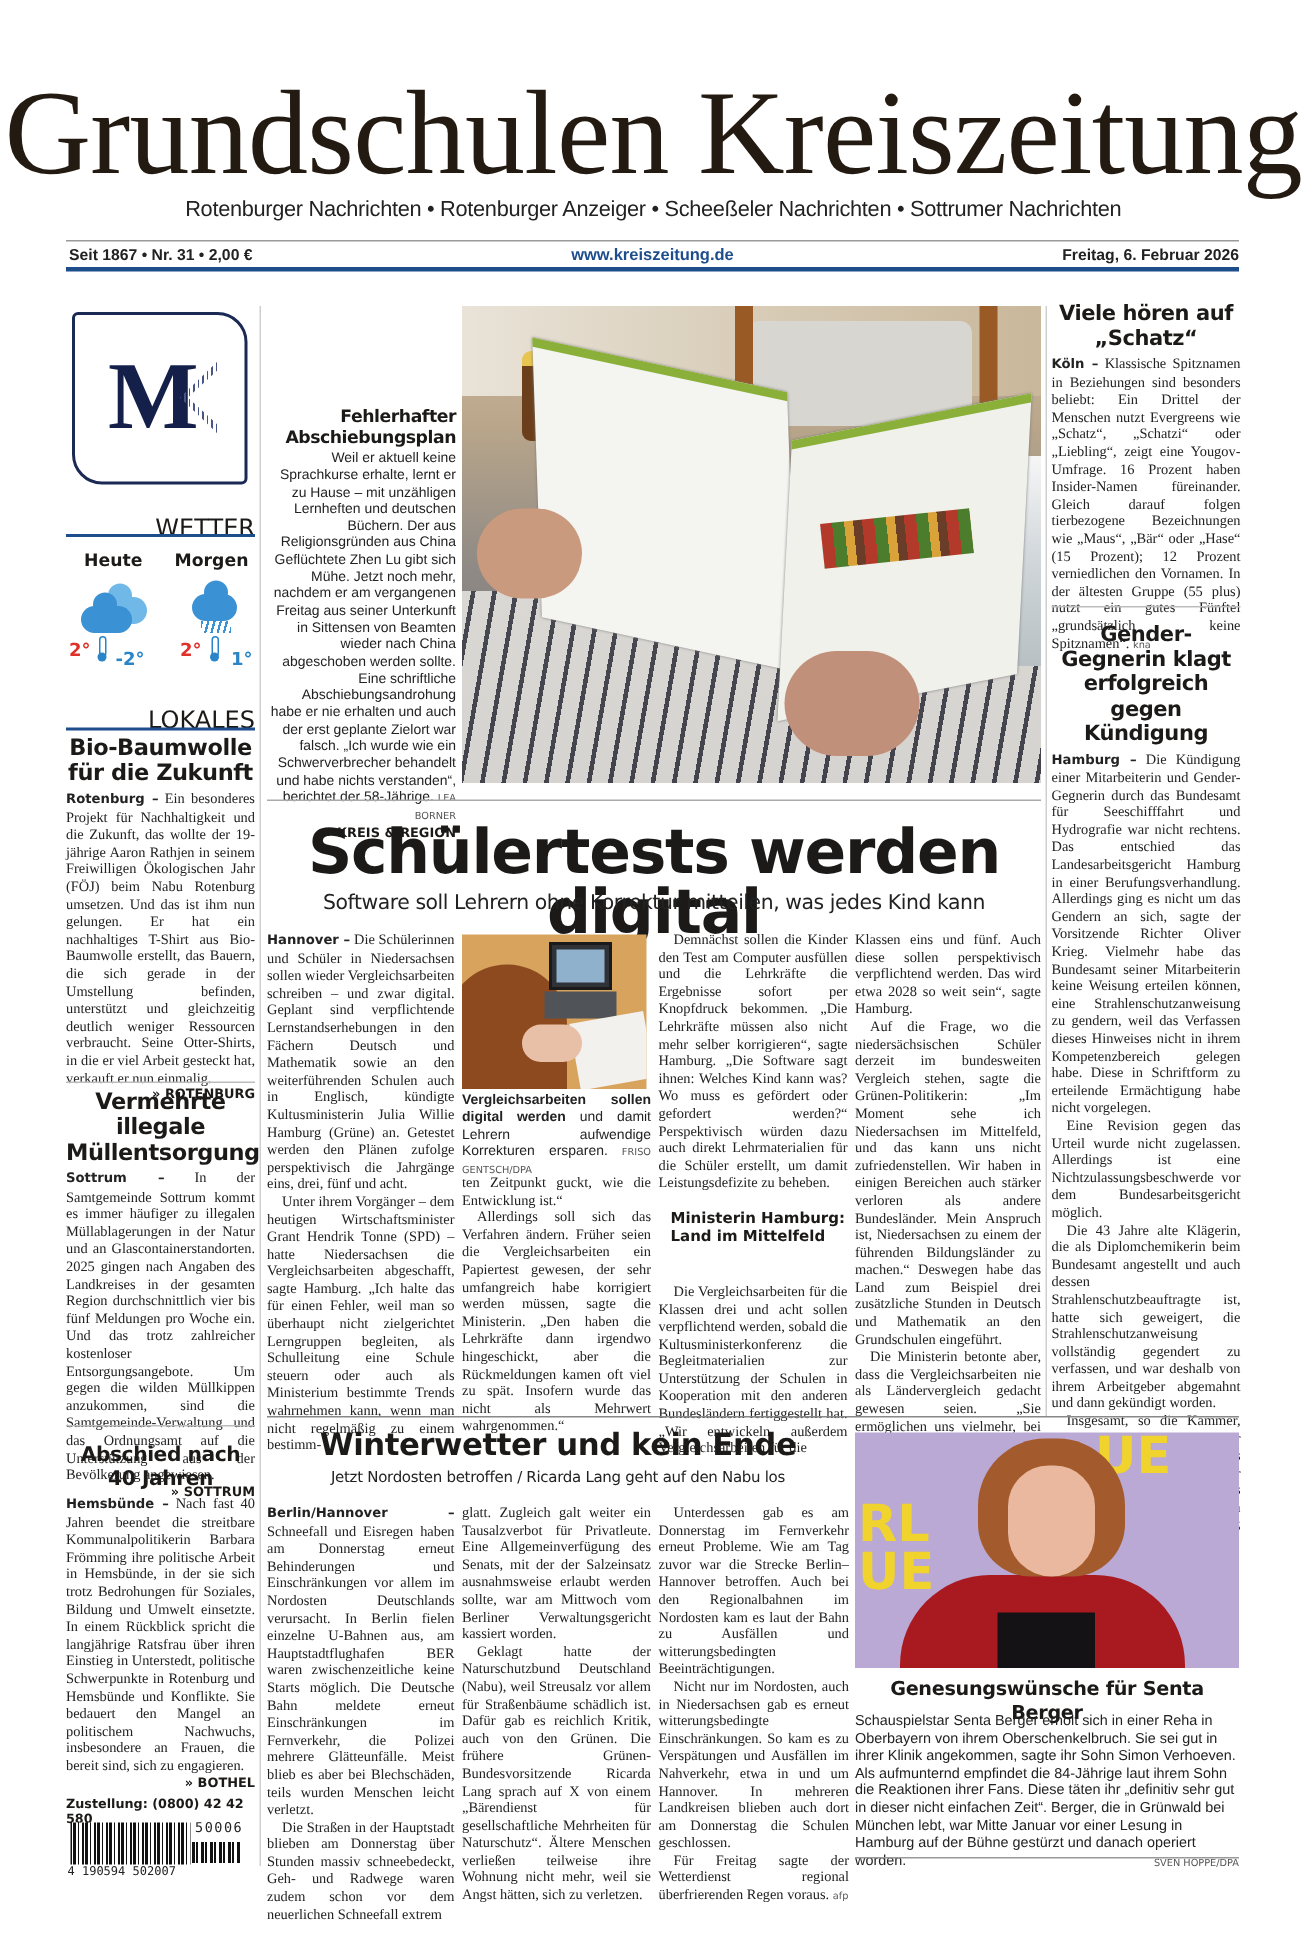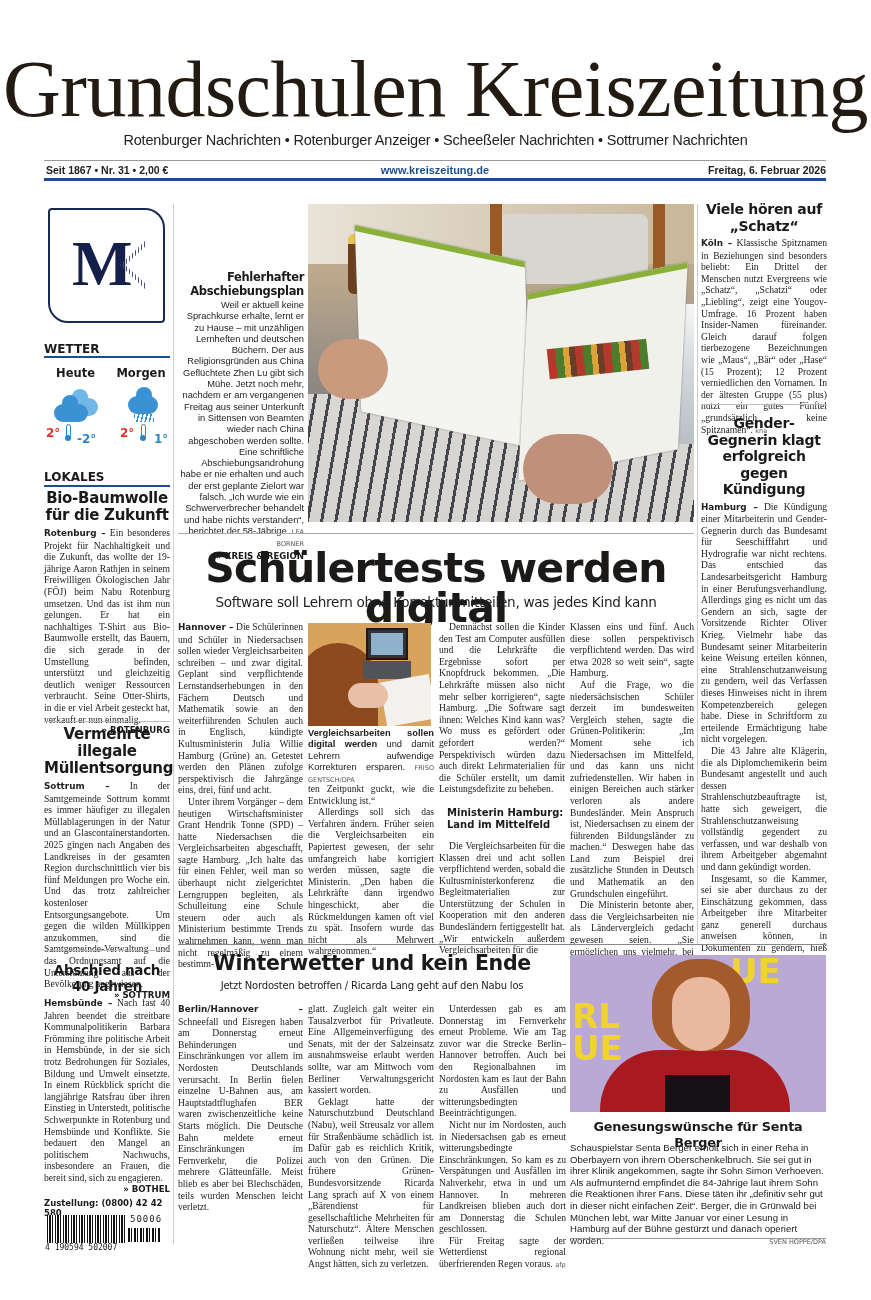--- a/index.html
+++ b/index.html
@@ -21,21 +21,21 @@
   .infobar .right { position: absolute; right: 0; top: 0; }
   .rule-blue { left: 44px; top: 178px; width: 782px; height: 3px; background: #1e4d8c; }
 
   
   .logo { left: 48px; top: 208px; width: 117px; height: 115px; border: 2px solid #1b2a55; border-radius: 4px 20px 4px 20px; }
   .logo .m { position: absolute; left: 22px; top: 22px; font-family: "Liberation Serif", serif; font-size: 64px; font-weight: bold; color: #14204a; line-height: 64px; }
   .logo .k { position: absolute; left: 70px; top: 30px; width: 26px; height: 50px;
     background: repeating-linear-gradient(90deg, #4a5585 0 1px, transparent 1px 3px);
     clip-path: polygon(100% 0, 0 50%, 100% 100%, 100% 88%, 20% 50%, 100% 12%); }
 
-  .section-head { font-family: "DejaVu Sans", sans-serif; font-weight: bold; font-size: 12px; text-align: left; color: #1c1a18; }
+  .section-head { font-family: "DejaVu Sans", sans-serif; font-weight: normal; font-size: 16px; text-align: right; color: #1c1a18; }
   .section-rule { height: 2px; background: #1e4d8c; }
   .wx-label { font-family: "DejaVu Sans", sans-serif; font-weight: bold; font-size: 11.5px; }
   .cloud { position: absolute; width: 34px; height: 18px; border-radius: 10px; background: #3a91d4; }
   .cloud:before { content: ""; position: absolute; left: 8px; top: -9px; width: 16px; height: 16px; border-radius: 50%; background: #3a91d4; }
   .cloud.back { background: #6fb8e8; }
   .cloud.back:before { background: #6fb8e8; }
   .temp-hi { font-family: "DejaVu Sans", sans-serif; font-weight: bold; font-size: 12px; color: #e0302a; }
   .temp-lo { font-family: "DejaVu Sans", sans-serif; font-weight: bold; font-size: 12px; color: #2a85c8; }
   .thermo { position: absolute; width: 5px; height: 14px; border: 1.5px solid #2a85c8; border-radius: 3px; }
   .thermo:after { content: ""; position: absolute; left: -2px; bottom: -4px; width: 6px; height: 6px; border-radius: 50%; background: #2a85c8; }
@@ -198,20 +198,21 @@
 
 <div class="abs" style="left:701px;top:201px;width:126px;">
   <div class="hl-sans" style="font-size:14px;line-height:16.5px;">Viele hören auf „Schatz“</div>
   <p class="body-text" style="margin-top:3px;"><span class="dl">Köln –</span><span> Klassische Spitznamen in Beziehungen sind besonders beliebt: Ein Drittel der Menschen nutzt Evergreens wie „Schatz“, „Schatzi“ oder „Liebling“, zeigt eine Yougov-Umfrage. 16 Prozent haben Insider-Namen füreinander. Gleich darauf folgen tierbezogene Bezeichnungen wie „Maus“, „Bär“ oder „Hase“ (15 Prozent); 12 Prozent verniedlichen den Vornamen. In der ältesten Gruppe (55 plus) nutzt ein gutes Fünftel „grundsätzlich keine Spitznamen“.</span> <span class="credit">kna</span></p>
 </div>
 <div class="abs h-rule" style="left:701px;top:404px;width:126px;"></div>
 
 <div class="abs" style="left:701px;top:415px;width:126px;">
   <div class="hl-sans" style="font-size:14px;line-height:16.5px;">Gender-Gegnerin klagt erfolgreich gegen Kündigung</div>
   <p class="body-text" style="margin-top:3px;"><span class="dl">Hamburg –</span><span> Die Kündigung einer Mitarbeiterin und Gender-Gegnerin durch das Bundesamt für Seeschifffahrt und Hydrografie war nicht rechtens. Das entschied das Landesarbeitsgericht Hamburg in einer Berufungsverhandlung. Allerdings ging es nicht um das Gendern an sich, sagte der Vorsitzende Richter Oliver Krieg. Vielmehr habe das Bundesamt seiner Mitarbeiterin keine Weisung erteilen können, eine Strahlenschutzanweisung zu gendern, weil das Verfassen dieses Hinweises nicht in ihrem Kompetenzbereich gelegen habe. Diese in Schriftform zu erteilende Ermächtigung habe nicht vorgelegen.</span></p>
+  <p class="body-text indent">Eine Revision gegen das Urteil wurde nicht zugelassen. Allerdings ist eine Nichtzulassungsbeschwerde vor dem Bundesarbeitsgericht möglich.</p>
   <p class="body-text indent">Die 43 Jahre alte Klägerin, die als Diplomchemikerin beim Bundesamt angestellt und auch dessen Strahlenschutzbeauftragte ist, hatte sich geweigert, die Strahlenschutzanweisung vollständig gegendert zu verfassen, und war deshalb von ihrem Arbeitgeber abgemahnt und dann gekündigt worden.</p>
   <p class="body-text indent"><span>Insgesamt, so die Kammer, sei sie aber durchaus zu der Einschätzung gekommen, dass Arbeitgeber ihre Mitarbeiter ganz generell durchaus anweisen können, in Dokumenten zu gendern, hieß es.</span> <span class="credit">dpa</span></p>
 </div>
 
 <div class="abs h-rule-dark" style="left:178px;top:533px;width:516px;background:#aaa;"></div>
 <div class="abs hl-sans" style="left:178px;top:548px;width:516px;font-size:41px;line-height:40px;letter-spacing:-0.8px;">Schülertests werden digital</div>
 <div class="abs" style="left:178px;top:594px;width:516px;text-align:center;font-family:'DejaVu Sans',sans-serif;font-size:13.6px;color:#222;letter-spacing:-0.3px;">Software soll Lehrern ohne Korrektur mitteilen, was jedes Kind kann</div>
 
 <div class="abs" style="left:178px;top:621px;width:125px;">
   <p class="body-text"><span class="dl">Hannover –</span><span> Die Schülerinnen und Schüler in Niedersachsen sollen wieder Vergleichsarbeiten schreiben – und zwar digital. Geplant sind verpflichtende Lernstandserhebungen in den Fächern Deutsch und Mathematik sowie an den weiterführenden Schulen auch in Englisch, kündigte Kultusministerin Julia Willie Hamburg (Grüne) an. Getestet werden den Plänen zufolge perspektivisch die Jahrgänge eins, drei, fünf und acht.</span></p>
@@ -228,36 +229,37 @@
 <div class="abs" style="left:308px;top:728px;width:126px;">
   <p class="sans-body" style="font-size:9.3px;line-height:11.3px;text-align:justify;"><b>Vergleichsarbeiten sollen digital werden</b><span> und damit Lehrern aufwendige Korrekturen ersparen.</span> <span class="credit">FRISO GENTSCH/DPA</span></p>
 </div>
 <div class="abs" style="left:308px;top:783px;width:126px;">
   <p class="body-text">ten Zeitpunkt guckt, wie die Entwicklung ist.“</p>
   <p class="body-text indent">Allerdings soll sich das Verfahren ändern. Früher seien die Vergleichsarbeiten ein Papiertest gewesen, der sehr umfangreich habe korrigiert werden müssen, sagte die Ministerin. „Den haben die Lehrkräfte dann irgendwo hingeschickt, aber die Rückmeldungen kamen oft viel zu spät. Insofern wurde das nicht als Mehrwert wahrgenommen.“</p>
 </div>
 
 <div class="abs" style="left:439px;top:621px;width:126px;">
   <p class="body-text indent">Demnächst sollen die Kinder den Test am Computer ausfüllen und die Lehrkräfte die Ergebnisse sofort per Knopfdruck bekommen. „Die Lehrkräfte müssen also nicht mehr selber korrigieren“, sagte Hamburg. „Die Software sagt ihnen: Welches Kind kann was? Wo muss es gefördert oder gefordert werden?“ Perspektivisch würden dazu auch direkt Lehrmaterialien für die Schüler erstellt, um damit Leistungsdefizite zu beheben.</p>
-  <div style="margin:12px 0 8px 8px;font-family:'DejaVu Sans',sans-serif;font-weight:bold;font-size:10px;line-height:12.5px;">Ministerin Hamburg: Land im Mittelfeld</div>
+  <div style="margin:12px 0 24px 8px;font-family:'DejaVu Sans',sans-serif;font-weight:bold;font-size:10px;line-height:12.5px;">Ministerin Hamburg: Land im Mittelfeld</div>
   <p class="body-text indent">Die Vergleichsarbeiten für die Klassen drei und acht sollen verpflichtend werden, sobald die Kultusministerkonferenz die Begleitmaterialien zur Unterstützung der Schulen in Kooperation mit den anderen Bundesländern fertiggestellt hat. „Wir entwickeln außerdem Vergleichsarbeiten für die</p>
 </div>
 
 <div class="abs" style="left:570px;top:621px;width:124px;">
   <p class="body-text">Klassen eins und fünf. Auch diese sollen perspektivisch verpflichtend werden. Das wird etwa 2028 so weit sein“, sagte Hamburg.</p>
   <p class="body-text indent">Auf die Frage, wo die niedersächsischen Schüler derzeit im bundesweiten Vergleich stehen, sagte die Grünen-Politikerin: „Im Moment sehe ich Niedersachsen im Mittelfeld, und das kann uns nicht zufriedenstellen. Wir haben in einigen Bereichen auch stärker verloren als andere Bundesländer. Mein Anspruch ist, Niedersachsen zu einem der führenden Bildungsländer zu machen.“ Deswegen habe das Land zum Beispiel drei zusätzliche Stunden in Deutsch und Mathematik an den Grundschulen eingeführt.</p>
   <p class="body-text indent"><span>Die Ministerin betonte aber, dass die Vergleichsarbeiten nie als Ländervergleich gedacht gewesen seien. „Sie ermöglichen uns vielmehr, bei uns zu schauen, wo wir Handlungsbedarf haben.“</span> <span class="credit">dpa</span></p>
 </div>
 
 <div class="abs h-rule-dark" style="left:178px;top:944px;width:648px;background:#888;"></div>
 <div class="abs hl-sans" style="left:178px;top:950px;width:388px;font-size:20.5px;line-height:26px;">Winterwetter und kein Ende</div>
 <div class="abs" style="left:178px;top:980px;width:388px;text-align:center;font-family:'DejaVu Sans',sans-serif;font-size:10px;color:#222;letter-spacing:-0.2px;">Jetzt Nordosten betroffen / Ricarda Lang geht auf den Nabu los</div>
 
 <div class="abs" style="left:178px;top:1003px;width:125px;">
   <p class="body-text"><span class="dl">Berlin/Hannover –</span><span> Schneefall und Eisregen haben am Donnerstag erneut Behinderungen und Einschränkungen vor allem im Nordosten Deutschlands verursacht. In Berlin fielen einzelne U-Bahnen aus, am Hauptstadtflughafen BER waren zwischenzeitliche keine Starts möglich. Die Deutsche Bahn meldete erneut Einschränkungen im Fernverkehr, die Polizei mehrere Glätteunfälle. Meist blieb es aber bei Blechschäden, teils wurden Menschen leicht verletzt.</span></p>
+  <p class="body-text indent">Die Straßen in der Hauptstadt blieben am Donnerstag über Stunden massiv schneebedeckt, Geh- und Radwege waren zudem schon vor dem neuerlichen Schneefall extrem</p>
 </div>
 <div class="abs" style="left:308px;top:1003px;width:126px;">
   <p class="body-text">glatt. Zugleich galt weiter ein Tausalzverbot für Privatleute. Eine Allgemeinverfügung des Senats, mit der der Salzeinsatz ausnahmsweise erlaubt werden sollte, war am Mittwoch vom Berliner Verwaltungsgericht kassiert worden.</p>
   <p class="body-text indent">Geklagt hatte der Naturschutzbund Deutschland (Nabu), weil Streusalz vor allem für Straßenbäume schädlich ist. Dafür gab es reichlich Kritik, auch von den Grünen. Die frühere Grünen-Bundesvorsitzende Ricarda Lang sprach auf X von einem „Bärendienst für gesellschaftliche Mehrheiten für Naturschutz“. Ältere Menschen verließen teilweise ihre Wohnung nicht mehr, weil sie Angst hätten, sich zu verletzen.</p>
 </div>
 <div class="abs" style="left:439px;top:1003px;width:127px;">
   <p class="body-text indent">Unterdessen gab es am Donnerstag im Fernverkehr erneut Probleme. Wie am Tag zuvor war die Strecke Berlin–Hannover betroffen. Auch bei den Regionalbahnen im Nordosten kam es laut der Bahn zu Ausfällen und witterungsbedingten Beeinträchtigungen.</p>
   <p class="body-text indent">Nicht nur im Nordosten, auch in Niedersachsen gab es erneut witterungsbedingte Einschränkungen. So kam es zu Verspätungen und Ausfällen im Nahverkehr, etwa in und um Hannover. In mehreren Landkreisen blieben auch dort am Donnerstag die Schulen geschlossen.</p>
   <p class="body-text indent"><span>Für Freitag sagte der Wetterdienst regional überfrierenden Regen voraus.</span> <span class="credit">afp</span></p>
 </div>

